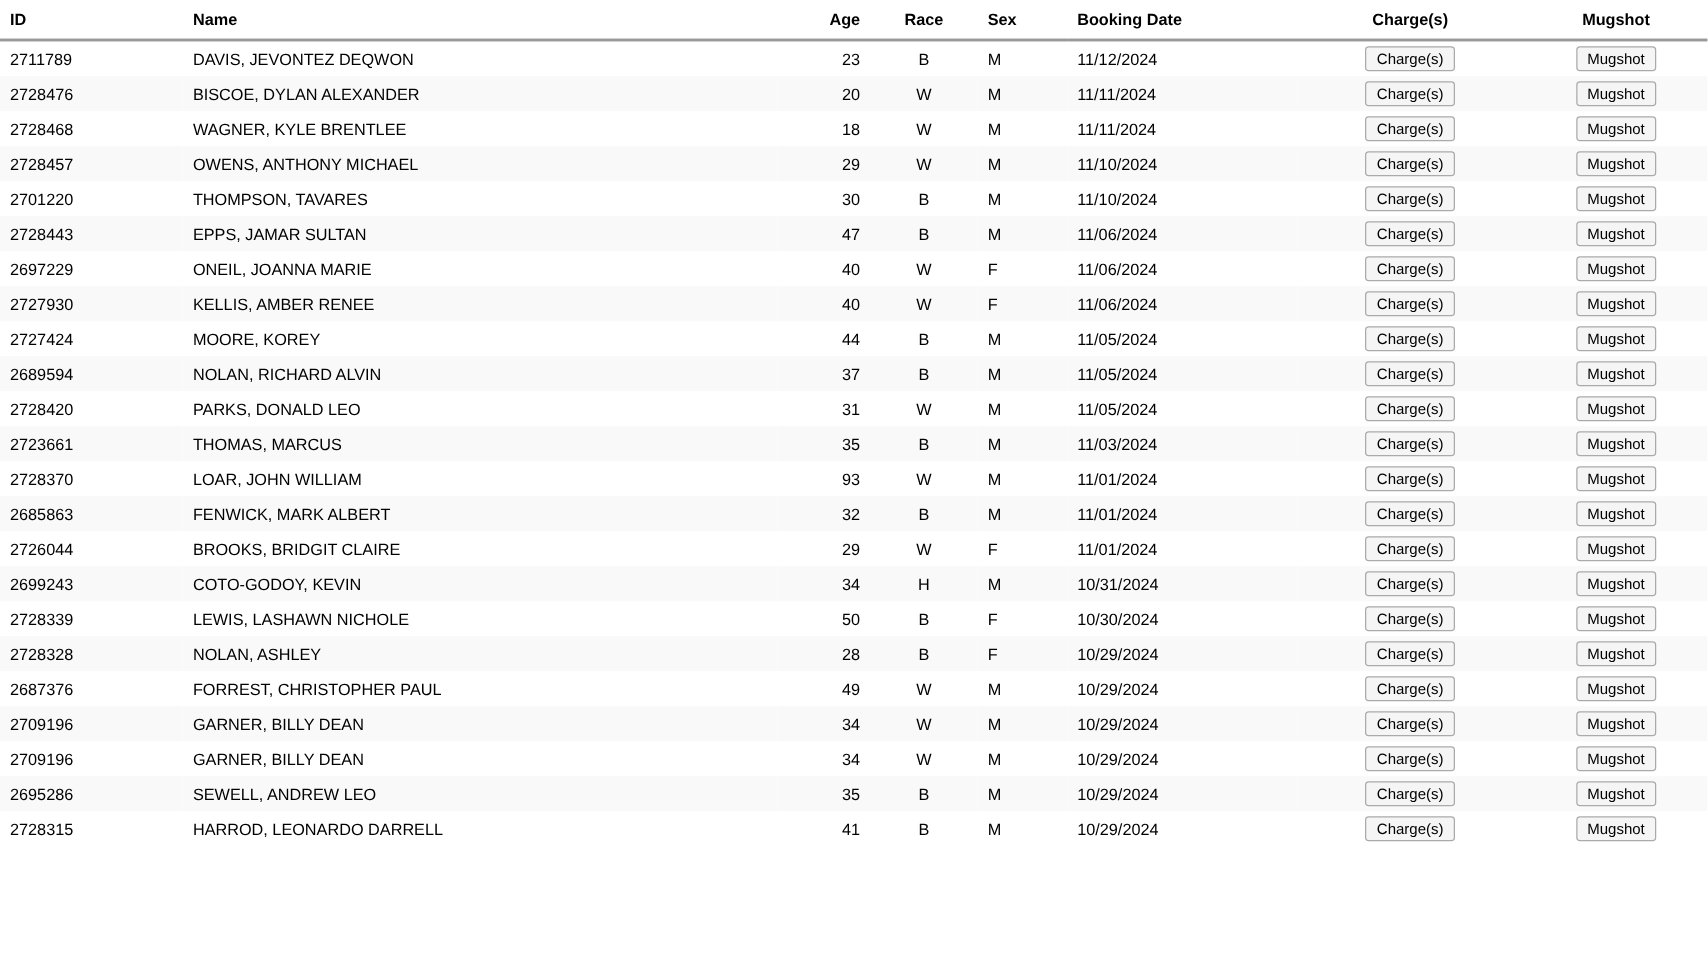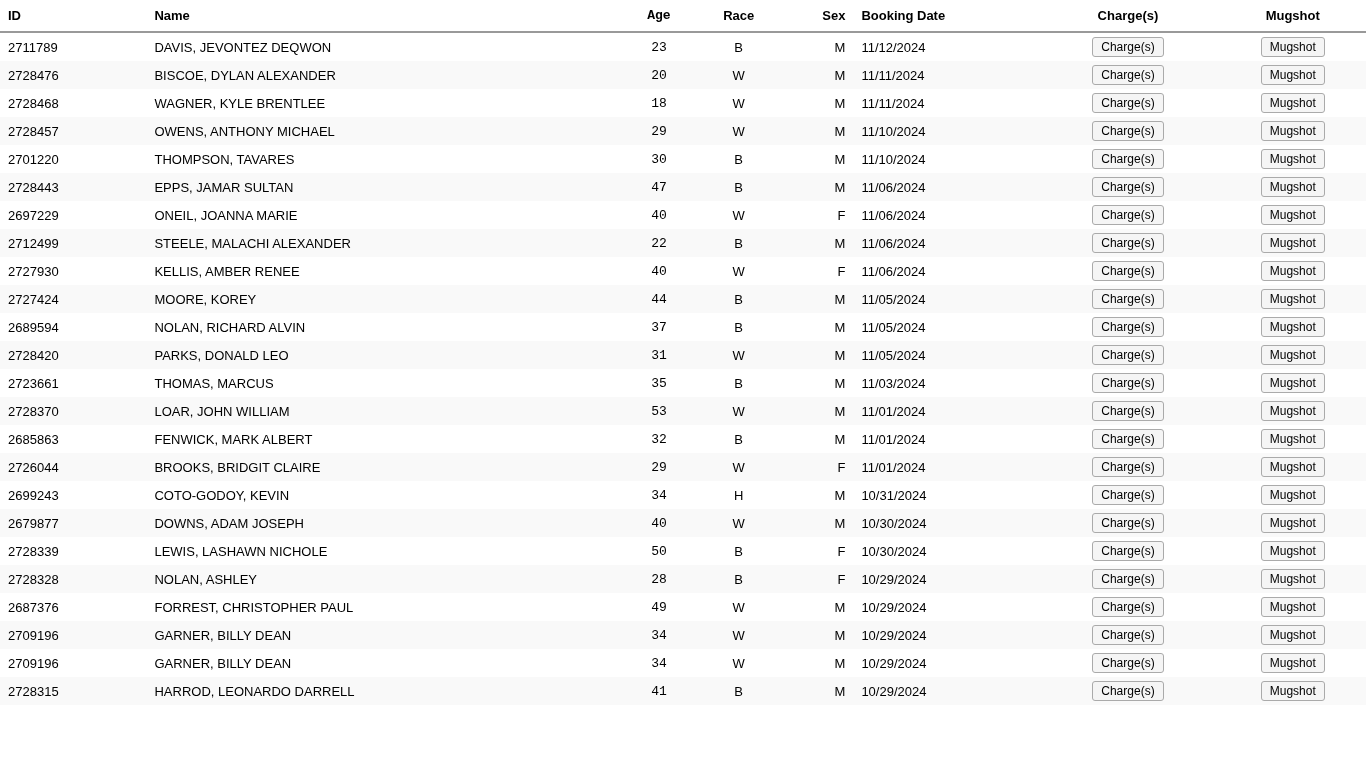--- a/index.html
+++ b/index.html
@@ -40,23 +40,23 @@
       padding: 2px 8px;
       border: 1px solid #aaa;
       border-radius: 3px;
       background: #f5f5f5;
       font-size: 12px;
       cursor: pointer;
       color: #000;
     }
     .col-id { width: 80px; }
     .col-name { width: 260px; margin-left: 24px; }
-    .col-age { width: 40px; text-align: center; font-family: Liberation Mono, monospace; }
+    .col-age { width: 40px; text-align: right; }
     .col-race { width: 45px; text-align: center; }
-    .col-sex { width: 35px; text-align: right; }
+    .col-sex { width: 35px; text-align: left; }
     .col-booking { width: 100px; }
     .col-charges { width: 100px; text-align: center; margin-top: 38px; }
     .col-mugshot { width: 80px; text-align: center; }
   </style>
 </head>
 <body>
 
 <table>
   <thead>
     <tr>
@@ -135,30 +135,20 @@
     <td class="col-id">2697229</td>
     <td class="col-name">ONEIL, JOANNA MARIE</td>
     <td class="col-age">40</td>
     <td class="col-race">W</td>
     <td class="col-sex">F</td>
     <td class="col-booking">11/06/2024</td>
     <td class="col-charges"><button class="btn">Charge(s)</button></td>
     <td class="col-mugshot"><button class="btn">Mugshot</button></td>
   </tr>
       <tr>
-    <td class="col-id">2712499</td>
-    <td class="col-name">STEELE, MALACHI ALEXANDER</td>
-    <td class="col-age">22</td>
-    <td class="col-race">B</td>
-    <td class="col-sex">M</td>
-    <td class="col-booking">11/06/2024</td>
-    <td class="col-charges"><button class="btn">Charge(s)</button></td>
-    <td class="col-mugshot"><button class="btn">Mugshot</button></td>
-  </tr>
-      <tr>
     <td class="col-id">2727930</td>
     <td class="col-name">KELLIS, AMBER RENEE</td>
     <td class="col-age">40</td>
     <td class="col-race">W</td>
     <td class="col-sex">F</td>
     <td class="col-booking">11/06/2024</td>
     <td class="col-charges"><button class="btn">Charge(s)</button></td>
     <td class="col-mugshot"><button class="btn">Mugshot</button></td>
   </tr>
       <tr>
@@ -197,21 +187,21 @@
     <td class="col-age">35</td>
     <td class="col-race">B</td>
     <td class="col-sex">M</td>
     <td class="col-booking">11/03/2024</td>
     <td class="col-charges"><button class="btn">Charge(s)</button></td>
     <td class="col-mugshot"><button class="btn">Mugshot</button></td>
   </tr>
       <tr>
     <td class="col-id">2728370</td>
     <td class="col-name">LOAR, JOHN WILLIAM</td>
-    <td class="col-age">53</td>
+    <td class="col-age">93</td>
     <td class="col-race">W</td>
     <td class="col-sex">M</td>
     <td class="col-booking">11/01/2024</td>
     <td class="col-charges"><button class="btn">Charge(s)</button></td>
     <td class="col-mugshot"><button class="btn">Mugshot</button></td>
   </tr>
       <tr>
     <td class="col-id">2685863</td>
     <td class="col-name">FENWICK, MARK ALBERT</td>
     <td class="col-age">32</td>
@@ -235,30 +225,20 @@
     <td class="col-id">2699243</td>
     <td class="col-name">COTO-GODOY, KEVIN</td>
     <td class="col-age">34</td>
     <td class="col-race">H</td>
     <td class="col-sex">M</td>
     <td class="col-booking">10/31/2024</td>
     <td class="col-charges"><button class="btn">Charge(s)</button></td>
     <td class="col-mugshot"><button class="btn">Mugshot</button></td>
   </tr>
       <tr>
-    <td class="col-id">2679877</td>
-    <td class="col-name">DOWNS, ADAM JOSEPH</td>
-    <td class="col-age">40</td>
-    <td class="col-race">W</td>
-    <td class="col-sex">M</td>
-    <td class="col-booking">10/30/2024</td>
-    <td class="col-charges"><button class="btn">Charge(s)</button></td>
-    <td class="col-mugshot"><button class="btn">Mugshot</button></td>
-  </tr>
-      <tr>
     <td class="col-id">2728339</td>
     <td class="col-name">LEWIS, LASHAWN NICHOLE</td>
     <td class="col-age">50</td>
     <td class="col-race">B</td>
     <td class="col-sex">F</td>
     <td class="col-booking">10/30/2024</td>
     <td class="col-charges"><button class="btn">Charge(s)</button></td>
     <td class="col-mugshot"><button class="btn">Mugshot</button></td>
   </tr>
       <tr>
@@ -289,20 +269,30 @@
     <td class="col-sex">M</td>
     <td class="col-booking">10/29/2024</td>
     <td class="col-charges"><button class="btn">Charge(s)</button></td>
     <td class="col-mugshot"><button class="btn">Mugshot</button></td>
   </tr>
       <tr>
     <td class="col-id">2709196</td>
     <td class="col-name">GARNER, BILLY DEAN</td>
     <td class="col-age">34</td>
     <td class="col-race">W</td>
+    <td class="col-sex">M</td>
+    <td class="col-booking">10/29/2024</td>
+    <td class="col-charges"><button class="btn">Charge(s)</button></td>
+    <td class="col-mugshot"><button class="btn">Mugshot</button></td>
+  </tr>
+      <tr>
+    <td class="col-id">2695286</td>
+    <td class="col-name">SEWELL, ANDREW LEO</td>
+    <td class="col-age">35</td>
+    <td class="col-race">B</td>
     <td class="col-sex">M</td>
     <td class="col-booking">10/29/2024</td>
     <td class="col-charges"><button class="btn">Charge(s)</button></td>
     <td class="col-mugshot"><button class="btn">Mugshot</button></td>
   </tr>
       <tr>
     <td class="col-id">2728315</td>
     <td class="col-name">HARROD, LEONARDO DARRELL</td>
     <td class="col-age">41</td>
     <td class="col-race">B</td>

